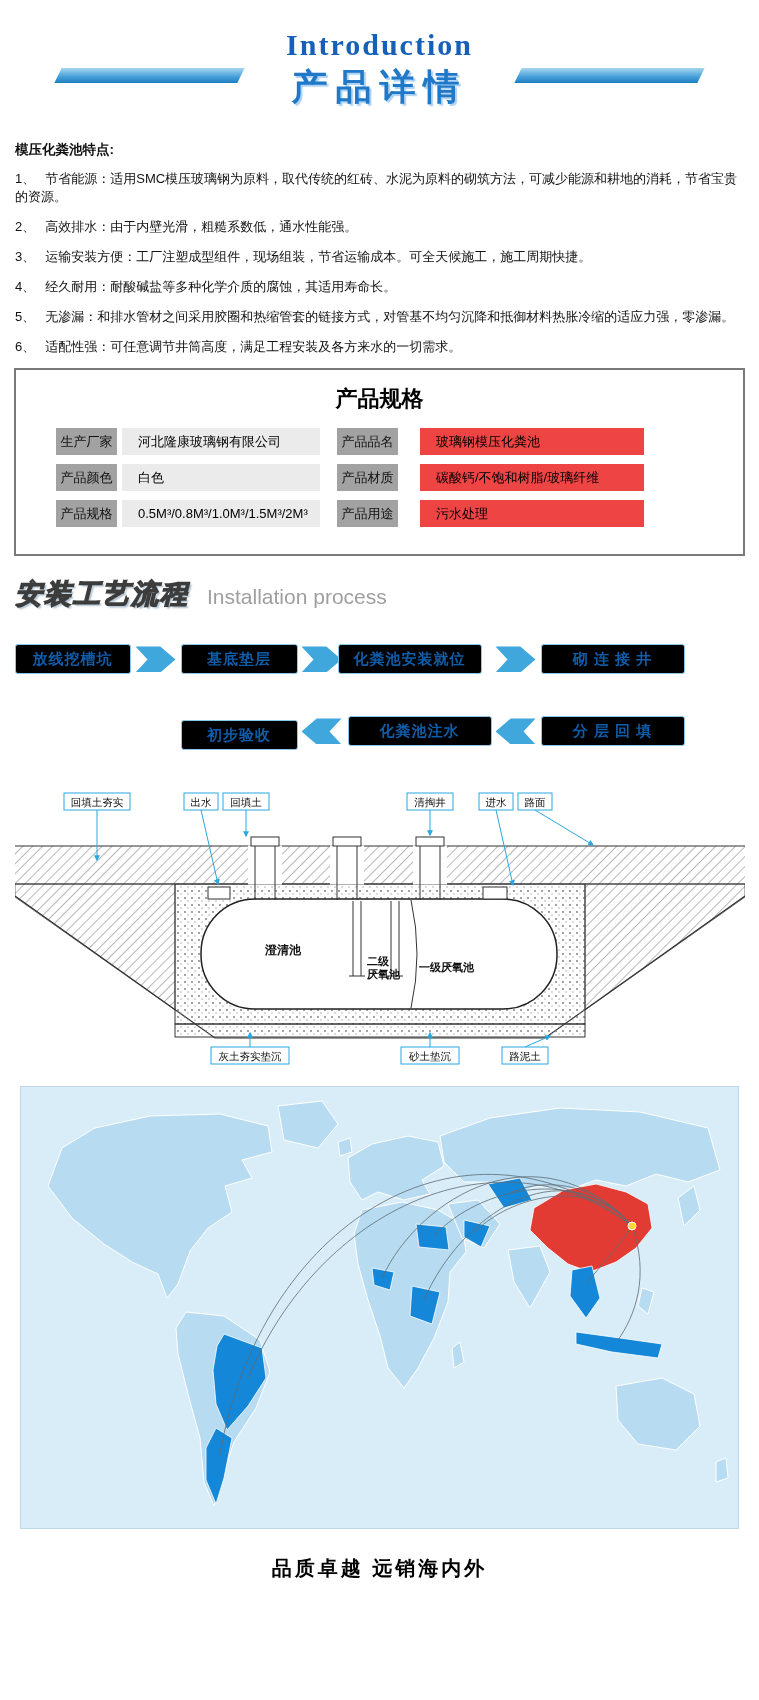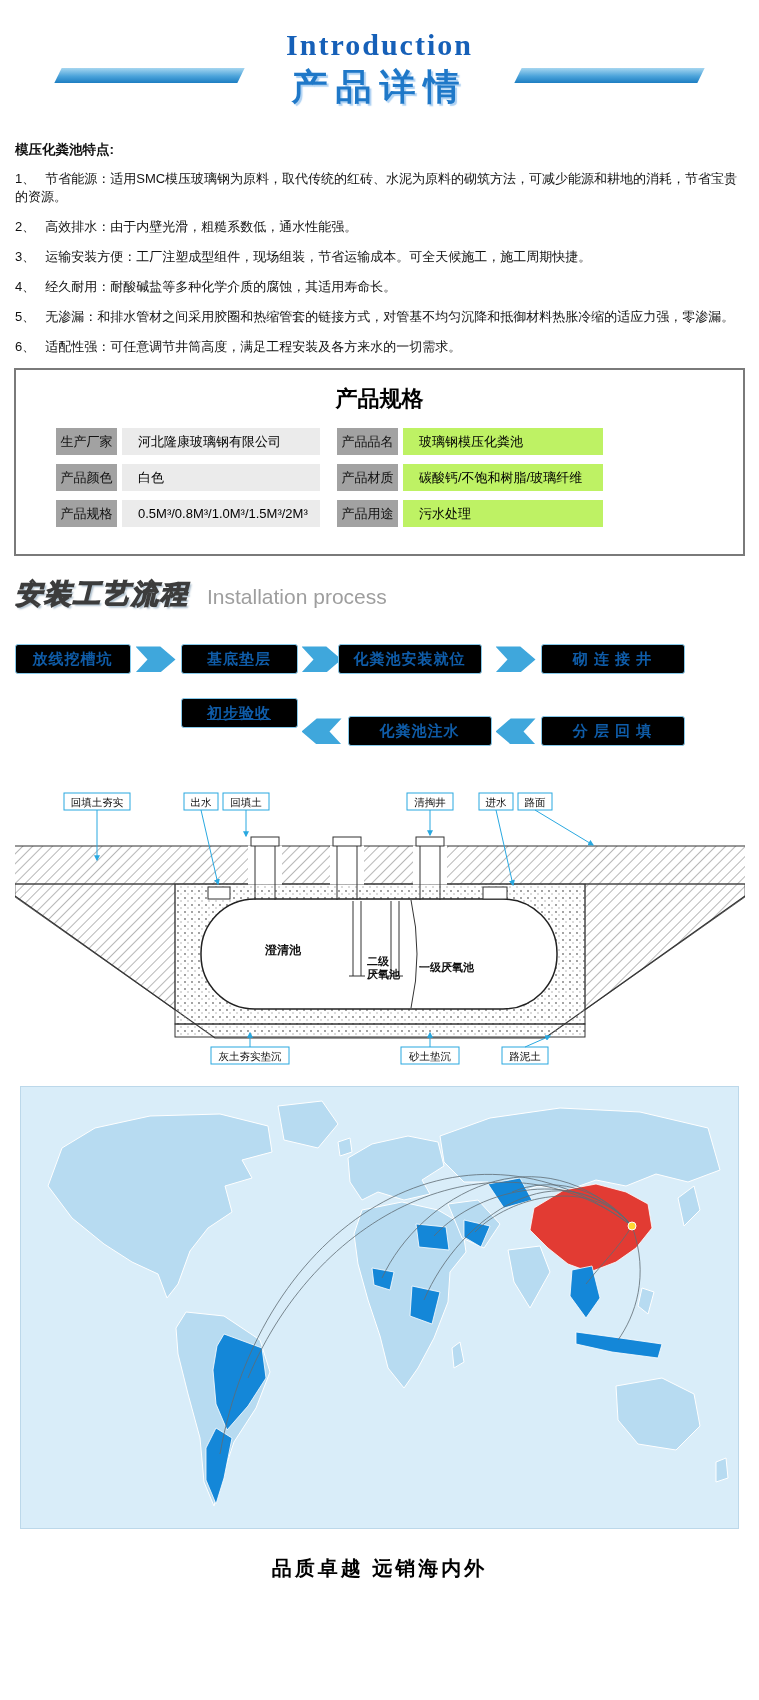--- a/index.html
+++ b/index.html
@@ -35,22 +35,22 @@
   .feature-item { margin:0 0 11px 0; }
   .feature-item .num { margin-right:10px; }
 
   
   .spec-table { margin:12px 14px 0 14px; border:2px solid #7a7a7a; padding:10px 12px 18px 12px; }
   .spec-title { text-align:center; font-size:22px; font-weight:bold; margin:4px 0 14px 0; }
   .spec-row { display:flex; gap:5px; margin:0 0 9px 28px; }
   .cell { height:27px; display:flex; align-items:center; font-size:13px; }
   .cell.lab { width:61px; background:#a2a2a2; justify-content:center; color:#111; }
   .cell.val1 { width:198px; background:#ebebeb; padding-left:16px; }
-  .cell.val2 { width:200px; background:#bef264; padding-left:16px; }
-  .pair2 { margin-left:12px; display:flex; gap:5px; }
+  .cell.val2 { width:224px; background:#ef4444; padding-left:16px; }
+  .pair2 { margin-left:12px; display:flex; gap:22px; }
 
   
   .process-title { margin:20px 0 0 15px; display:flex; align-items:flex-end; gap:18px; }
   .pt-zh {
     font-size:27px; font-weight:bold; letter-spacing:2px; color:#fff;
     -webkit-text-stroke:1.3px #3c3c3c;
     text-shadow:2px 2px 2px #a9bccb;
     font-style:italic;
   }
   .pt-en { color:#9e9e9e; font-size:21px; padding-bottom:3px; }
@@ -147,21 +147,21 @@
 
   <section class="flow">
     <div class="fbox" style="left:0;   top:6;  top:6px;  width:116px;">放线挖槽坑</div>
     <div class="farrow arrow-right" style="left:121px; top:8px;"></div>
     <div class="fbox" style="left:166px; top:6px;  width:117px;">基底垫层</div>
     <div class="farrow arrow-right" style="left:287px; top:8px;"></div>
     <div class="fbox" style="left:323px; top:6px;  width:144px;">化粪池安装就位</div>
     <div class="farrow arrow-right" style="left:481px; top:8px;"></div>
     <div class="fbox" style="left:526px; top:6px;  width:144px;">砌 连 接 井</div>
 
-    <div class="fbox" style="left:166px; top:60px; width:117px;text-decoration:underline;">初步验收</div>
+    <div class="fbox" style="left:166px; top:82px; width:117px;">初步验收</div>
     <div class="farrow arrow-left" style="left:287px; top:80px;"></div>
     <div class="fbox" style="left:333px; top:78px; width:144px;">化粪池注水</div>
     <div class="farrow arrow-left" style="left:481px; top:80px;"></div>
     <div class="fbox" style="left:526px; top:78px; width:144px;">分 层 回 填</div>
   </section>
 
   <section class="diagram">
     <svg width="730" height="290" viewBox="0 0 730 290">
       <defs>
         <pattern id="hatch" width="7" height="7" patternUnits="userSpaceOnUse" patternTransform="rotate(45)">

